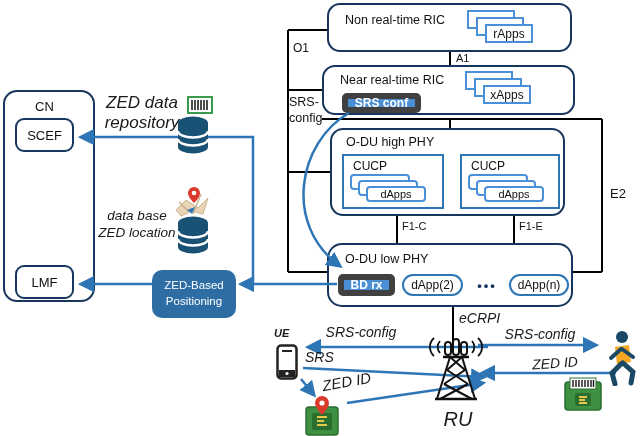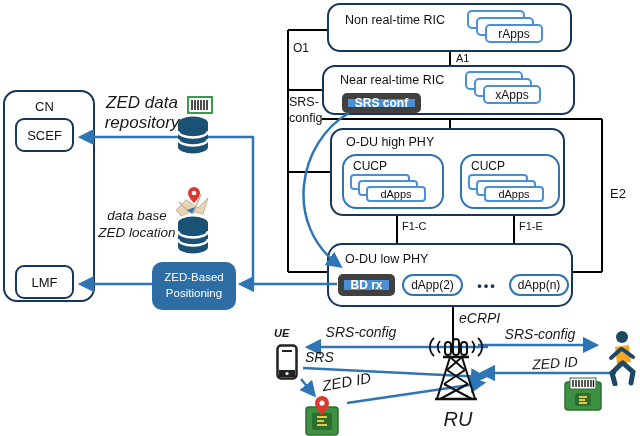--- a/index.html
+++ b/index.html
@@ -4,25 +4,25 @@
 <style>
   html,body{margin:0;padding:0;}
   body{width:640px;height:436px;background:#fff;font-family:"Liberation Sans",sans-serif;}
   #canvas{position:relative;width:640px;height:436px;overflow:hidden;background:#fff;}
   .abs{position:absolute;}
   svg.layer{position:absolute;left:0;top:0;pointer-events:none;}
   
   .nbox{position:absolute;border:2.5px solid #17365d;border-radius:13px;background:#fff;box-sizing:border-box;}
   .box-title{position:absolute;font-size:12.5px;color:#111;white-space:nowrap;}
   
-  .cucp{position:absolute;border:2.5px solid #2e75b6;border-radius:14px;background:#fff;box-sizing:border-box;}
+  .cucp{position:absolute;border:2.5px solid #2e75b6;border-radius:0;background:#fff;box-sizing:border-box;}
   .cucp-title{position:absolute;left:9px;top:3px;font-size:12px;color:#111;}
   
   .stack{position:absolute;}
-  .card{position:absolute;width:58px;height:19px;border:2px solid #4a90d9;border-radius:5px;background:#fff;box-sizing:border-box;}
+  .card{position:absolute;width:48px;height:19px;border:2px solid #4a90d9;border-radius:0;background:#fff;box-sizing:border-box;}
   .stack .c1{left:0;top:0}.stack .c2{left:9px;top:7px}
   .stack .c3{left:18px;top:14px;display:flex;align-items:center;justify-content:center;font-size:12px;color:#111;}
   .stack.sm .card{width:60px;height:16px;border-radius:4px;}
   .stack.sm .c1{left:0;top:0}.stack.sm .c2{left:8px;top:6px}
   .stack.sm .c3{left:16px;top:12px;font-size:11px;}
   
   .bluebtn{position:absolute;background:#4a8fd4;border:6px solid #404040;border-radius:5px;color:#fff;
            display:flex;align-items:center;justify-content:center;font-size:12px;font-weight:bold;box-sizing:border-box;}
   .whitebtn{position:absolute;background:#fff;border:2px solid #2e75b6;border-radius:11px;color:#111;
            display:flex;align-items:center;justify-content:center;font-size:12px;box-sizing:border-box;}
@@ -131,21 +131,21 @@
   <div class="ital" style="left:98px;top:93px;width:88px;text-align:center;font-size:17px;line-height:1.2">
     <div>ZED data</div>
     <div>repository</div>
   </div>
 
   <div class="ital" style="left:93px;top:208px;width:88px;text-align:center;font-size:13.5px;line-height:1.25">
     <div>data base</div>
     <div>ZED location</div>
   </div>
 
-  <div class="zbp" style="left:152px;top:262px;width:84px;height:48px">
+  <div class="zbp" style="left:152px;top:270px;width:84px;height:48px">
     <div>ZED-Based</div>
     <div>Positioning</div>
   </div>
 
   <svg class="layer" width="640" height="436">
     <defs>
       <marker id="arr" viewBox="0 0 10 10" refX="8" refY="5" markerWidth="6.5" markerHeight="6.5" orient="auto-start-reverse">
         <path d="M0 0 L10 5 L0 10 z" fill="#2e75b6"></path>
       </marker>
     </defs>

